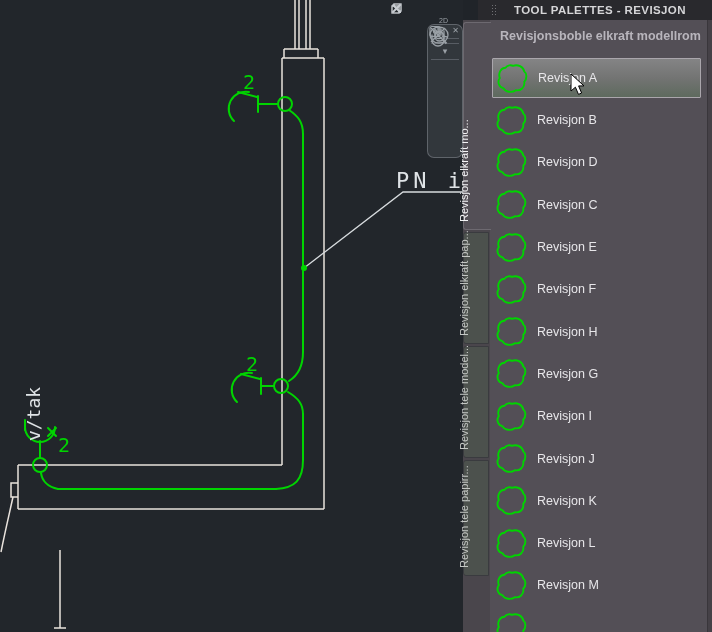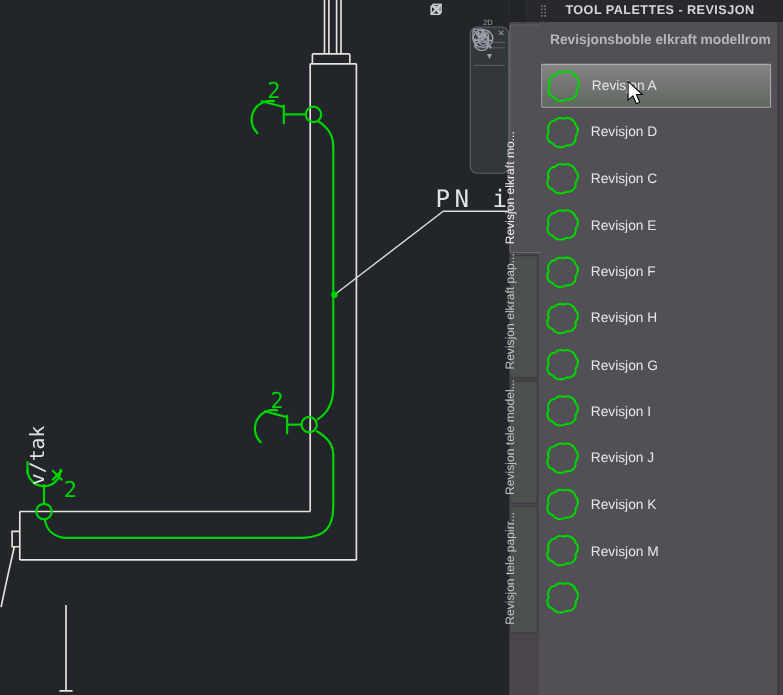--- a/index.html
+++ b/index.html
@@ -213,20 +213,26 @@
           <div class="item hl">
     <svg class="cloud" viewBox="0 0 36 33" fill="none">
       <path d="M18,3 C23,1 29,4 30,9 C33,11 33,17 30,20 C31,26 26,30 21,29 C17,32 10,31 8,27 C3,26 1,20 4,16 C2,11 5,5 10,5 C12,2 16,2 18,3 Z" stroke="#00d400" stroke-width="2"></path>
     </svg>
     <span class="ilabel">Revisjon A</span>
   </div>
           <div class="item">
     <svg class="cloud" viewBox="0 0 36 33" fill="none">
       <path d="M18,3 C23,1 29,4 30,9 C33,11 33,17 30,20 C31,26 26,30 21,29 C17,32 10,31 8,27 C3,26 1,20 4,16 C2,11 5,5 10,5 C12,2 16,2 18,3 Z" stroke="#00d400" stroke-width="2"></path>
     </svg>
+    <span class="ilabel">Revisjon B</span>
+  </div>
+          <div class="item">
+    <svg class="cloud" viewBox="0 0 36 33" fill="none">
+      <path d="M18,3 C23,1 29,4 30,9 C33,11 33,17 30,20 C31,26 26,30 21,29 C17,32 10,31 8,27 C3,26 1,20 4,16 C2,11 5,5 10,5 C12,2 16,2 18,3 Z" stroke="#00d400" stroke-width="2"></path>
+    </svg>
     <span class="ilabel">Revisjon D</span>
   </div>
           <div class="item">
     <svg class="cloud" viewBox="0 0 36 33" fill="none">
       <path d="M18,3 C23,1 29,4 30,9 C33,11 33,17 30,20 C31,26 26,30 21,29 C17,32 10,31 8,27 C3,26 1,20 4,16 C2,11 5,5 10,5 C12,2 16,2 18,3 Z" stroke="#00d400" stroke-width="2"></path>
     </svg>
     <span class="ilabel">Revisjon C</span>
   </div>
           <div class="item">
     <svg class="cloud" viewBox="0 0 36 33" fill="none">
@@ -262,20 +268,26 @@
     <svg class="cloud" viewBox="0 0 36 33" fill="none">
       <path d="M18,3 C23,1 29,4 30,9 C33,11 33,17 30,20 C31,26 26,30 21,29 C17,32 10,31 8,27 C3,26 1,20 4,16 C2,11 5,5 10,5 C12,2 16,2 18,3 Z" stroke="#00d400" stroke-width="2"></path>
     </svg>
     <span class="ilabel">Revisjon J</span>
   </div>
           <div class="item">
     <svg class="cloud" viewBox="0 0 36 33" fill="none">
       <path d="M18,3 C23,1 29,4 30,9 C33,11 33,17 30,20 C31,26 26,30 21,29 C17,32 10,31 8,27 C3,26 1,20 4,16 C2,11 5,5 10,5 C12,2 16,2 18,3 Z" stroke="#00d400" stroke-width="2"></path>
     </svg>
     <span class="ilabel">Revisjon K</span>
+  </div>
+          <div class="item">
+    <svg class="cloud" viewBox="0 0 36 33" fill="none">
+      <path d="M18,3 C23,1 29,4 30,9 C33,11 33,17 30,20 C31,26 26,30 21,29 C17,32 10,31 8,27 C3,26 1,20 4,16 C2,11 5,5 10,5 C12,2 16,2 18,3 Z" stroke="#00d400" stroke-width="2"></path>
+    </svg>
+    <span class="ilabel">Revisjon L</span>
   </div>
           <div class="item">
     <svg class="cloud" viewBox="0 0 36 33" fill="none">
       <path d="M18,3 C23,1 29,4 30,9 C33,11 33,17 30,20 C31,26 26,30 21,29 C17,32 10,31 8,27 C3,26 1,20 4,16 C2,11 5,5 10,5 C12,2 16,2 18,3 Z" stroke="#00d400" stroke-width="2"></path>
     </svg>
     <span class="ilabel">Revisjon M</span>
   </div>
           <div class="item partial">
     <svg class="cloud" viewBox="0 0 36 33" fill="none">
       <path d="M18,3 C23,1 29,4 30,9 C33,11 33,17 30,20 C31,26 26,30 21,29 C17,32 10,31 8,27 C3,26 1,20 4,16 C2,11 5,5 10,5 C12,2 16,2 18,3 Z" stroke="#00d400" stroke-width="2"></path>

